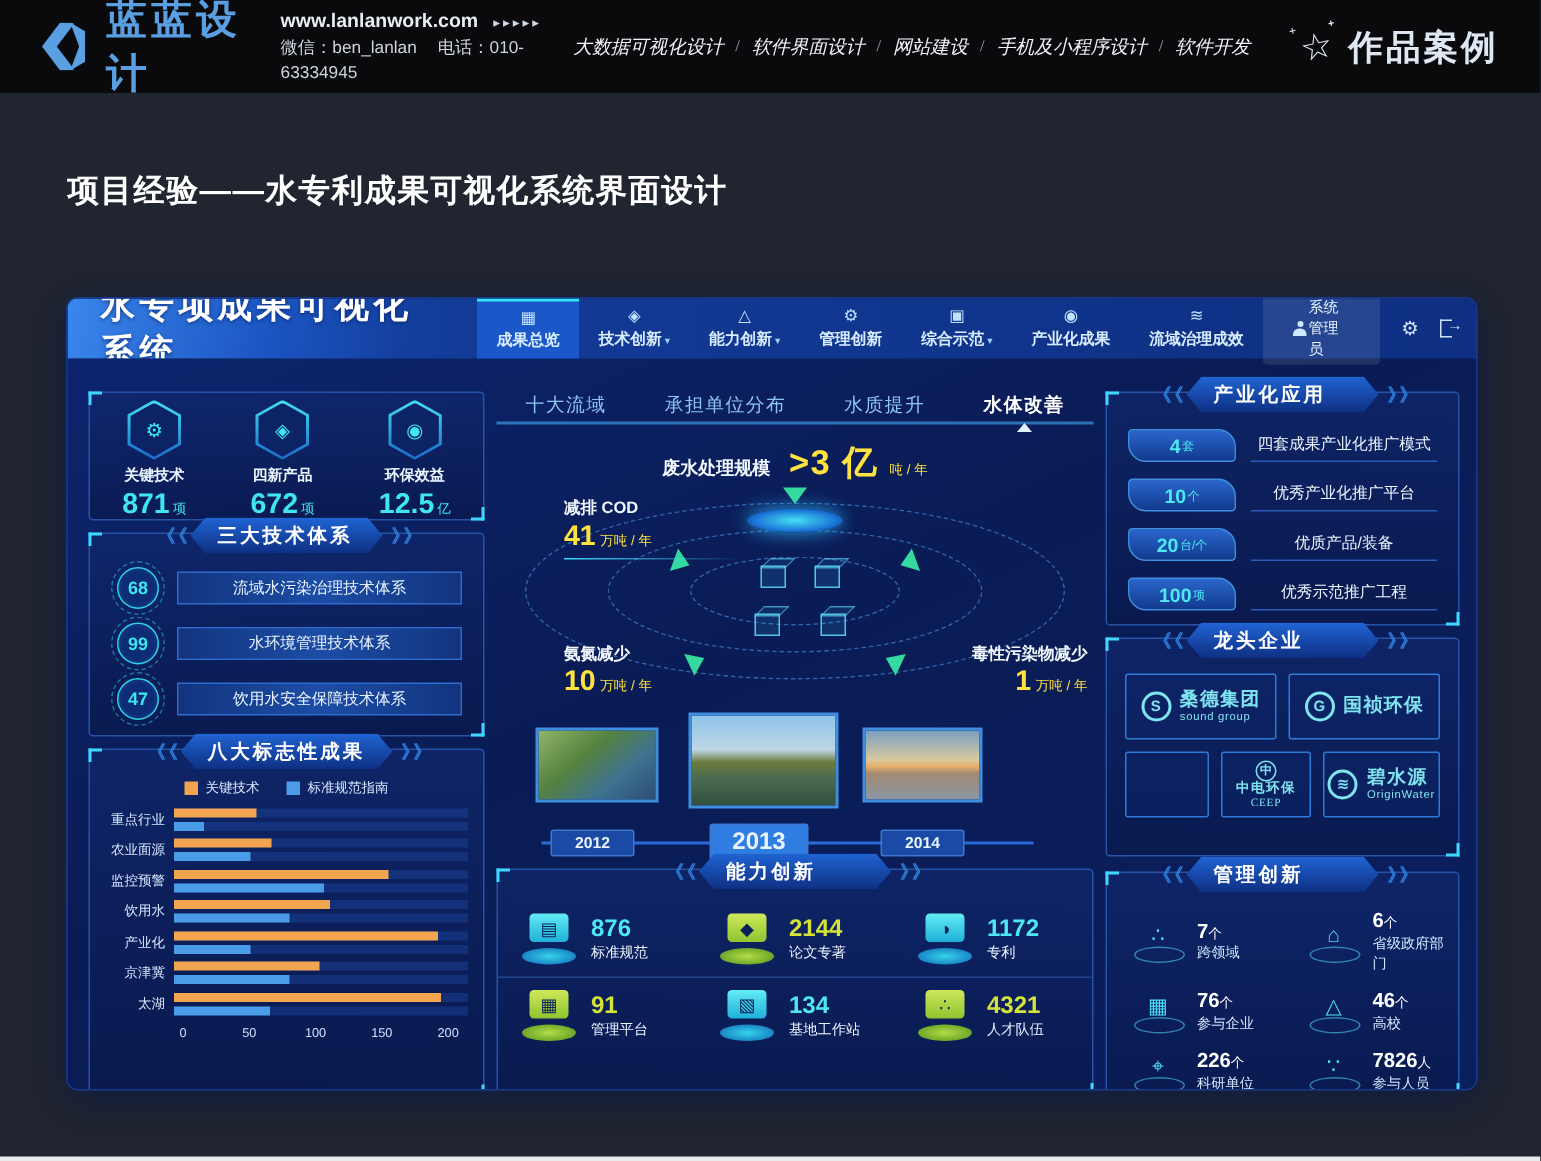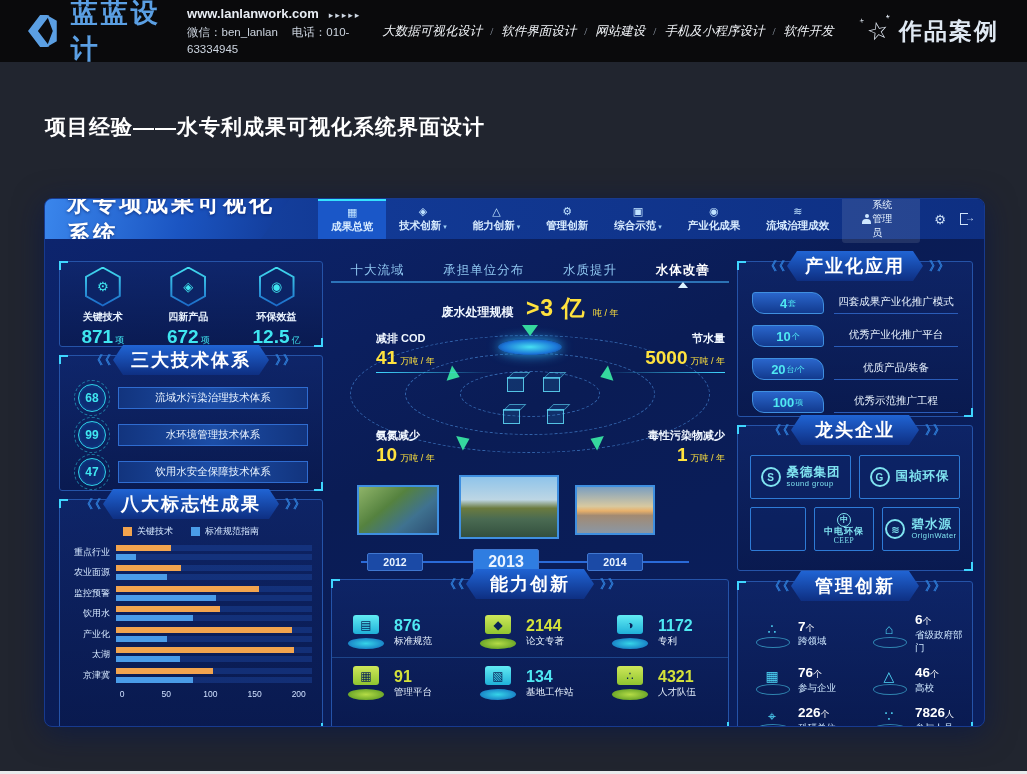--- a/index.html
+++ b/index.html
@@ -74,22 +74,22 @@
   .col-right { left:692px; width:236px; }
 
   .panel { position:absolute; left:0; width:100%; border:1px solid #2553a8;
       background:linear-gradient(180deg,rgba(16,40,110,.65),rgba(9,24,74,.65)); border-radius:3px; }
   .panel:before,.panel:after { content:''; position:absolute; width:7px; height:7px; }
   .panel:before { left:-1px; top:-1px; border-left:2px solid #3fd6ff; border-top:2px solid #3fd6ff; }
   .panel:after { right:-1px; bottom:-1px; border-right:2px solid #3fd6ff; border-bottom:2px solid #3fd6ff; }
 
   .sec-head { display:flex; align-items:center; justify-content:center; gap:6px; margin:-11px auto 0; position:relative; z-index:2; }
   .sec-head .deco { color:#2e7bd6; font-size:12px; font-weight:bold; letter-spacing:-4px; }
-  .sec-head .plaque { min-width:128px; padding:3px 18px; text-align:center; color:#fff;
-      font-size:18px; font-weight:bold; letter-spacing:2px; white-space:nowrap;
+  .sec-head .plaque { min-width:128px; padding:3px 18px; color:#fff;
+      font-size:13px; font-weight:bold; letter-spacing:2px; white-space:nowrap;
       background:linear-gradient(180deg,#2064d4,#0e2f82);
       clip-path:polygon(10px 0,calc(100% - 10px) 0,100% 50%,calc(100% - 10px) 100%,10px 100%,0 50%);font-family:Liberation Serif, serif; }
 
   
   .stats-panel { top:2px; height:86px; display:flex; justify-content:space-around; align-items:center; padding-top:4px; }
   .hstat { display:flex; flex-direction:column; align-items:center; gap:3px; }
   .hex { width:36px; height:40px; clip-path:polygon(50% 0,100% 25%,100% 75%,50% 100%,0 75%,0 25%);
       background:linear-gradient(180deg,#43e0f0,#1a66c8); display:flex; }
   .hex-in { flex:1; margin:2px; clip-path:polygon(50% 0,100% 25%,100% 75%,50% 100%,0 75%,0 25%);
       background:#0c2466; display:flex; align-items:center; justify-content:center;
@@ -423,38 +423,38 @@
             <div class="chart-bars">
               <div class="bar-track">
                 <div class="bar-fill" style="width: 89.7674%; background: rgb(242, 164, 78);"></div>
               </div>
               <div class="bar-track">
                 <div class="bar-fill" style="width: 26.0465%; background: rgb(74, 156, 232);"></div>
               </div>
             </div>
           </div>
           <div class="chart-row">
+            <span class="chart-cat">京津冀</span>
+            <div class="chart-bars">
+              <div class="bar-track">
+                <div class="bar-fill" style="width: 49.3023%; background: rgb(242, 164, 78);"></div>
+              </div>
+              <div class="bar-track">
+                <div class="bar-fill" style="width: 39.0698%; background: rgb(74, 156, 232);"></div>
+              </div>
+            </div>
+          </div>
+          <div class="chart-row">
             <span class="chart-cat">太湖</span>
             <div class="chart-bars">
               <div class="bar-track">
                 <div class="bar-fill" style="width: 90.6977%; background: rgb(242, 164, 78);"></div>
               </div>
               <div class="bar-track">
                 <div class="bar-fill" style="width: 32.5581%; background: rgb(74, 156, 232);"></div>
-              </div>
-            </div>
-          </div>
-          <div class="chart-row">
-            <span class="chart-cat">京津冀</span>
-            <div class="chart-bars">
-              <div class="bar-track">
-                <div class="bar-fill" style="width: 49.3023%; background: rgb(242, 164, 78);"></div>
-              </div>
-              <div class="bar-track">
-                <div class="bar-fill" style="width: 39.0698%; background: rgb(74, 156, 232);"></div>
               </div>
             </div>
           </div>
         </div>
       <div class="axis" id="achv-axis">
           <span style="left: 0%;">0</span>
           <span style="left: 23.2558%;">50</span>
           <span style="left: 46.5116%;">100</span>
           <span style="left: 69.7674%;">150</span>
           <span style="left: 93.0233%;">200</span>
@@ -490,25 +490,20 @@
       <div class="arr arr-tl" style="left:118px;top:42px;"></div>
       <div class="arr arr-tr" style="right:118px;top:42px;"></div>
       <div class="arr arr-bl" style="left:128px;bottom:14px;"></div>
       <div class="arr arr-br" style="right:128px;bottom:14px;"></div>
 
       <div class="g-kpi gk-tl">
         <div class="gk-label">减排 COD</div>
         <div class="gk-value"><span>41</span><span class="gk-unit">万吨 / 年</span></div>
         <div class="gk-line"></div>
       </div>
-      <div class="g-kpi right gk-tr">
-        <div class="gk-label">节水量</div>
-        <div class="gk-value"><span>5000</span><span class="gk-unit">万吨 / 年</span></div>
-        <div class="gk-line"></div>
-      </div>
       <div class="g-kpi gk-bl">
         <div class="gk-label">氨氮减少</div>
         <div class="gk-value"><span>10</span><span class="gk-unit">万吨 / 年</span></div>
       </div>
       <div class="g-kpi right gk-br">
         <div class="gk-label">毒性污染物减少</div>
         <div class="gk-value"><span>1</span><span class="gk-unit">万吨 / 年</span></div>
       </div>
     </div>
 

